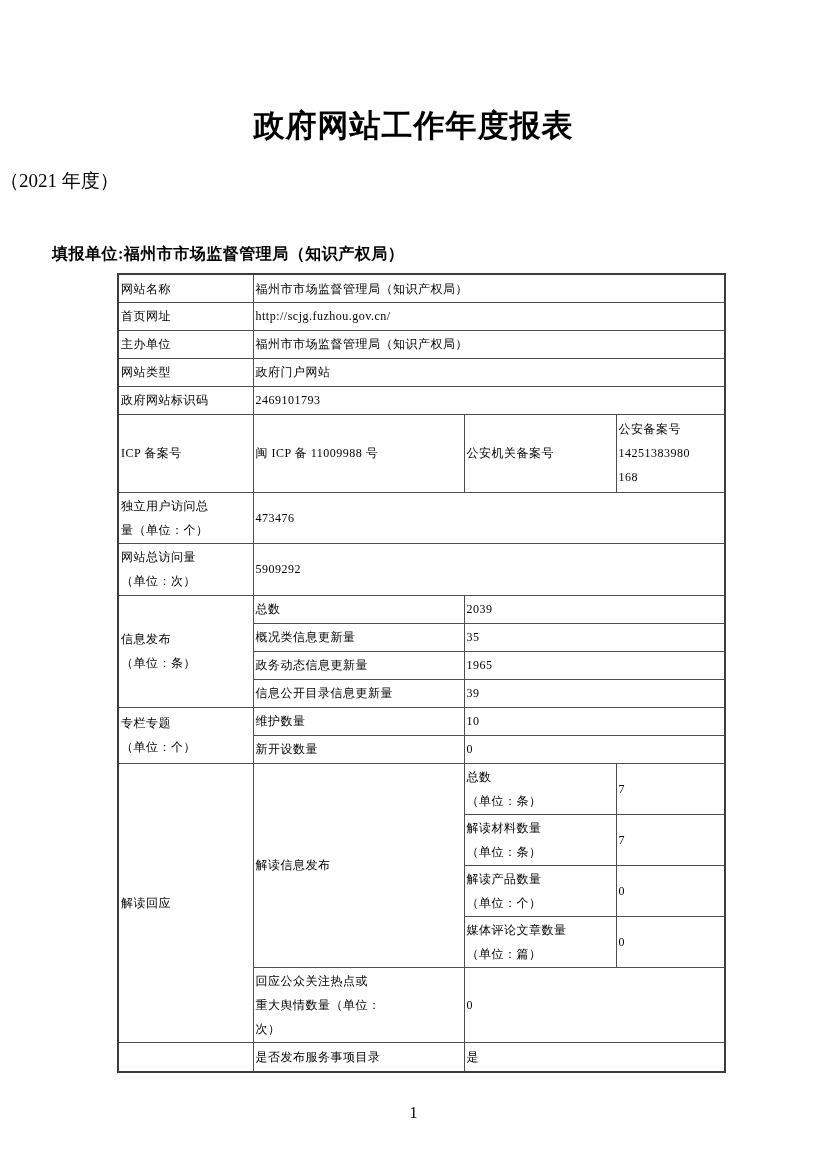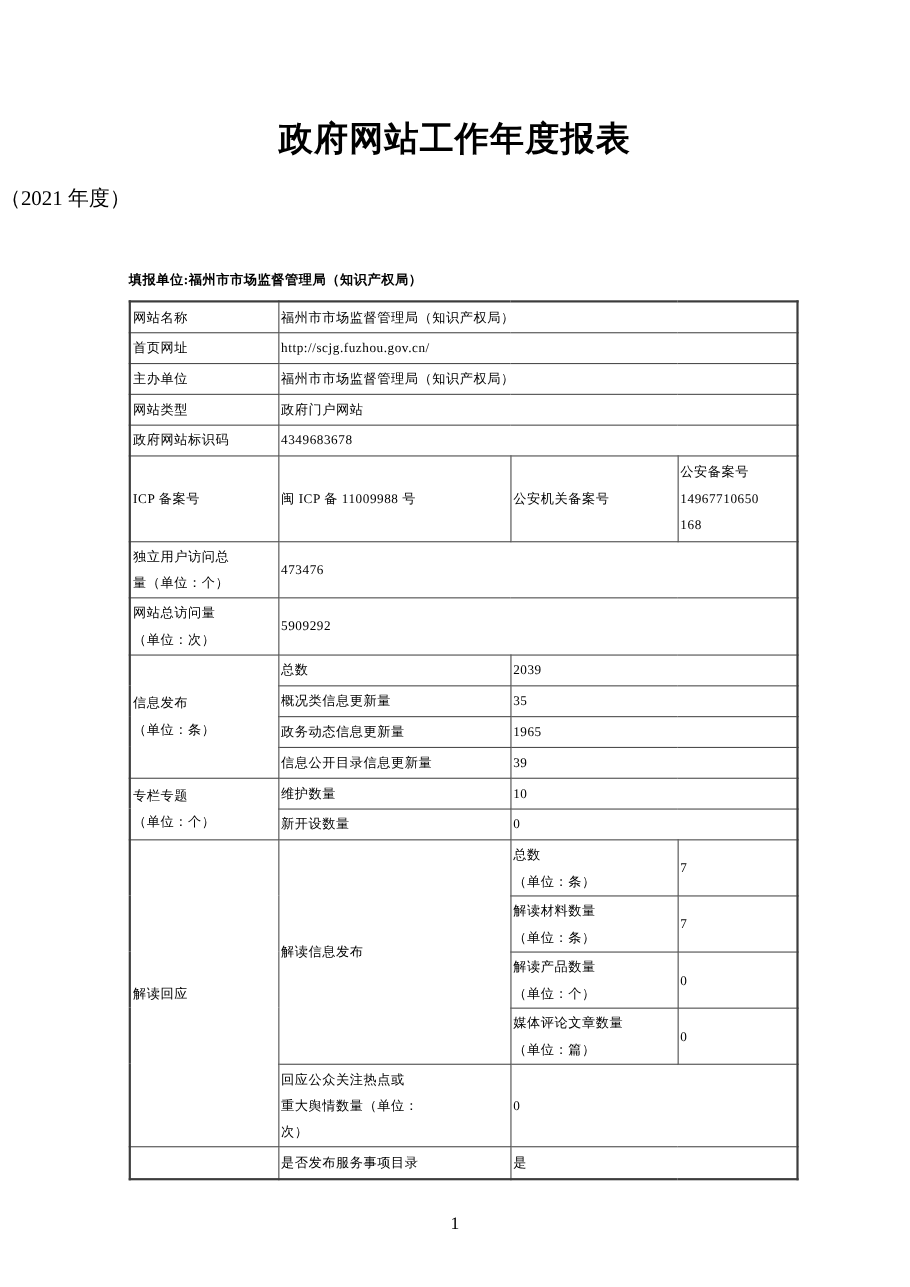--- a/index.html
+++ b/index.html
@@ -28,22 +28,22 @@
     line-height: 1.15;
     letter-spacing: 1px;
   }
   .doc-subtitle {
     margin-top: 26px;
     text-align: left;
     font-size: 19px;
     line-height: 1.15;
   }
   .reporting-unit {
-    margin: 54px 0 0 117px;
-    font-size: 12px;
+    margin: 54px 0 0 52px;
+    font-size: 16px;
     font-weight: bold;
     line-height: 18px;
     letter-spacing: 0.5px;
   }
   table.report-table {
     margin: 10px 0 0 117px;
     border-collapse: collapse;
     table-layout: fixed;
     width: 607px;
     border: 2px solid #3c3c3c;
@@ -102,28 +102,28 @@
       <tr class="rh28">
         <td>主办单位</td>
         <td colspan="3">福州市市场监督管理局（知识产权局）</td>
       </tr>
       <tr class="rh28">
         <td>网站类型</td>
         <td colspan="3">政府门户网站</td>
       </tr>
       <tr class="rh28">
         <td>政府网站标识码</td>
-        <td colspan="3">4349683678</td>
+        <td colspan="3">2469101793</td>
       </tr>
       <tr class="rh78">
         <td>ICP 备案号</td>
         <td>闽 ICP 备 11009988 号</td>
         <td>公安机关备案号</td>
         <td>公安备案号
-14967710650
+14251383980
 168</td>
       </tr>
       <tr class="rh50">
         <td>独立用户访问总
 量（单位：个）</td>
         <td colspan="3">473476</td>
       </tr>
       <tr class="rh52">
         <td>网站总访问量
 （单位：次）</td>

